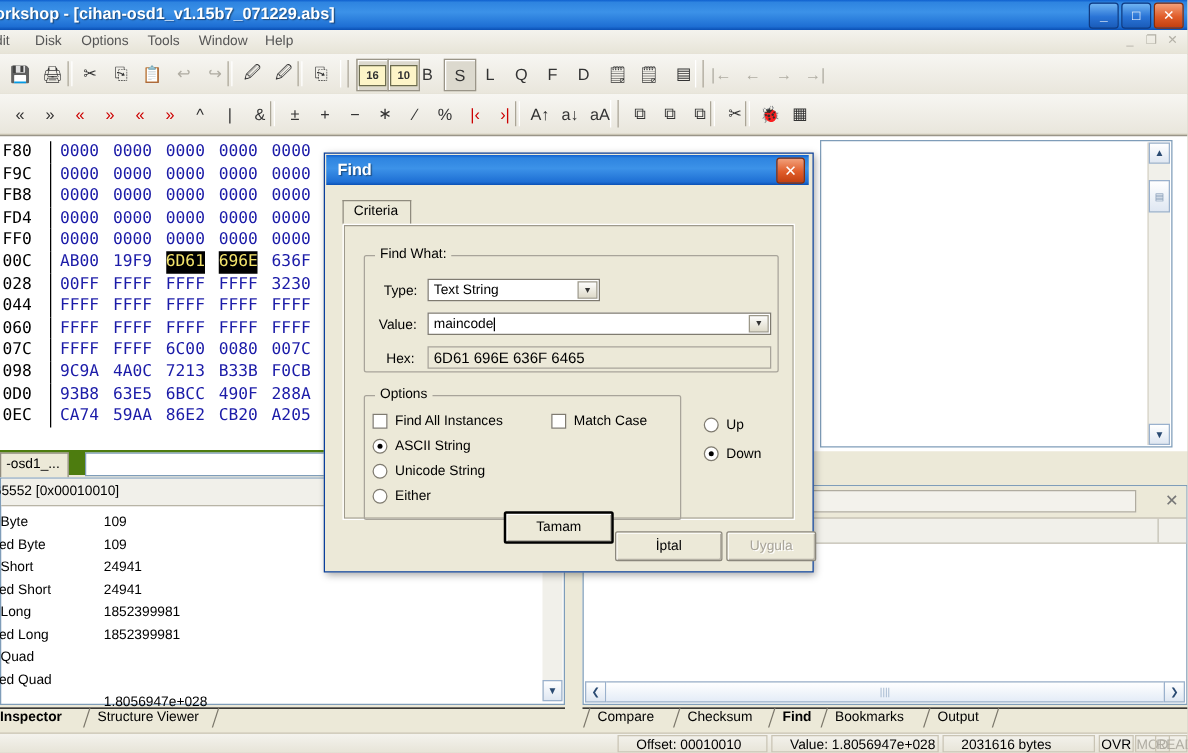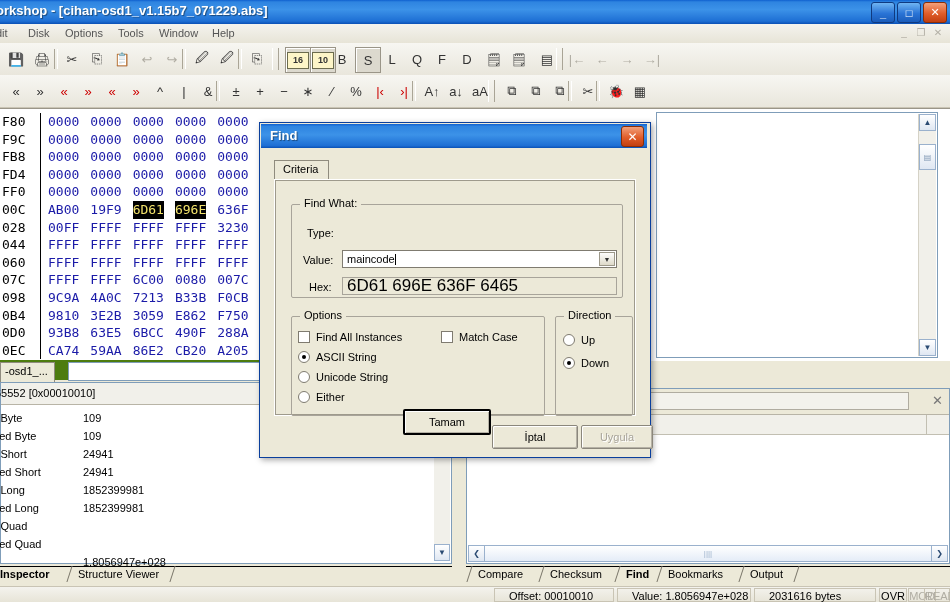--- a/index.html
+++ b/index.html
@@ -133,21 +133,21 @@
   .gbox{position:absolute;border:1px solid #a8a49a;border-radius:2px;}
   .gbox-lbl{position:absolute;top:-8px;left:8px;background:#ece9d8;padding:0 4px;font-size:11px;}
   .lbl{position:absolute;font-size:11px;white-space:nowrap;}
   .combo{position:absolute;background:#fff;border:1px solid #7f7b70;box-sizing:border-box;
     display:flex;align-items:center;}
   .combo .ctext{padding-left:4px;font-size:11px;}
   .combo .carrow{position:absolute;right:1px;top:1px;bottom:1px;width:16px;
     background:linear-gradient(to bottom,#fdfdfc,#dedac9);border:1px solid #9c9889;box-sizing:border-box;
     display:flex;align-items:center;justify-content:center;font-size:7px;color:#333;}
   .ro{position:absolute;background:#ece9d8;border:1px solid #a8a49a;box-sizing:border-box;
-    display:flex;align-items:center;padding-left:4px;font-size:17px;}
+    display:flex;align-items:center;padding-left:4px;font-size:12px;}
   .caret{display:inline-block;width:1px;height:11px;background:#000;vertical-align:-2px;}
   .chk{position:absolute;width:12px;height:12px;background:#fff;border:1px solid #7f7b70;box-sizing:border-box;}
   .rad{position:absolute;width:12px;height:12px;border-radius:50%;background:#fff;
     border:1px solid #7f7b70;box-sizing:border-box;}
   .rad.on::after{content:"";position:absolute;left:3px;top:3px;width:4px;height:4px;border-radius:50%;background:#000;}
   .btn{position:absolute;height:22px;background:#ece9d8;border:1px solid #8b877c;border-radius:2px;
     box-shadow:inset 1px 1px 0 #fff,inset -1px -1px 0 #b5b1a5;font-size:11px;
     display:flex;align-items:center;justify-content:center;}
   .btn.def{border:2px solid #000;}
   .btn.dis{color:#a8a49a;text-shadow:1px 1px 0 #fff;}
@@ -257,21 +257,20 @@
         <div class="hrow"><span class="hoff">F9C</span><span class="hbar"></span><span class="hcell">0000</span><span class="hcell">0000</span><span class="hcell">0000</span><span class="hcell">0000</span><span class="hcell">0000</span></div>
         <div class="hrow"><span class="hoff">FB8</span><span class="hbar"></span><span class="hcell">0000</span><span class="hcell">0000</span><span class="hcell">0000</span><span class="hcell">0000</span><span class="hcell">0000</span></div>
         <div class="hrow"><span class="hoff">FD4</span><span class="hbar"></span><span class="hcell">0000</span><span class="hcell">0000</span><span class="hcell">0000</span><span class="hcell">0000</span><span class="hcell">0000</span></div>
         <div class="hrow"><span class="hoff">FF0</span><span class="hbar"></span><span class="hcell">0000</span><span class="hcell">0000</span><span class="hcell">0000</span><span class="hcell">0000</span><span class="hcell">0000</span></div>
         <div class="hrow"><span class="hoff">00C</span><span class="hbar"></span><span class="hcell">AB00</span><span class="hcell">19F9</span><span class="hcell sel">6D61</span><span class="hcell sel">696E</span><span class="hcell">636F</span></div>
         <div class="hrow"><span class="hoff">028</span><span class="hbar"></span><span class="hcell">00FF</span><span class="hcell">FFFF</span><span class="hcell">FFFF</span><span class="hcell">FFFF</span><span class="hcell">3230</span></div>
         <div class="hrow"><span class="hoff">044</span><span class="hbar"></span><span class="hcell">FFFF</span><span class="hcell">FFFF</span><span class="hcell">FFFF</span><span class="hcell">FFFF</span><span class="hcell">FFFF</span></div>
         <div class="hrow"><span class="hoff">060</span><span class="hbar"></span><span class="hcell">FFFF</span><span class="hcell">FFFF</span><span class="hcell">FFFF</span><span class="hcell">FFFF</span><span class="hcell">FFFF</span></div>
         <div class="hrow"><span class="hoff">07C</span><span class="hbar"></span><span class="hcell">FFFF</span><span class="hcell">FFFF</span><span class="hcell">6C00</span><span class="hcell">0080</span><span class="hcell">007C</span></div>
         <div class="hrow"><span class="hoff">098</span><span class="hbar"></span><span class="hcell">9C9A</span><span class="hcell">4A0C</span><span class="hcell">7213</span><span class="hcell">B33B</span><span class="hcell">F0CB</span></div>
-        <div class="hrow"><span class="hoff">0B4</span><span class="hbar"></span><span class="hcell">9810</span><span class="hcell">3E2B</span><span class="hcell">3059</span><span class="hcell">E862</span><span class="hcell">F750</span></div>
         <div class="hrow"><span class="hoff">0D0</span><span class="hbar"></span><span class="hcell">93B8</span><span class="hcell">63E5</span><span class="hcell">6BCC</span><span class="hcell">490F</span><span class="hcell">288A</span></div>
         <div class="hrow"><span class="hoff">0EC</span><span class="hbar"></span><span class="hcell">CA74</span><span class="hcell">59AA</span><span class="hcell">86E2</span><span class="hcell">CB20</span><span class="hcell">A205</span></div>
       </div>
     <div class="asciicol" id="asciicol"><div style="height: 17.6px;">................................</div><div style="height: 17.6px;">................................</div><div style="height: 17.6px;">................................</div><div style="height: 17.6px;">................................</div><div style="height: 17.6px;">........................'=......</div><div style="height: 17.6px;"><span>....</span><span class="asel">main</span><span>code........V1.15B7*</span></div><div style="height: 17.6px;">.......20071229-155205....</div><div style="height: 17.6px;">................................</div><div style="height: 17.6px;">................................</div><div style="height: 17.6px;">....l....|."........  ...-...</div><div style="height: 17.6px;">..J.r..;...E....3....":.S`.</div><div style="height: 17.6px;">..&gt;+0Y.b.Pm..C0G;'...J..\8m^</div><div style="height: 17.6px;">..c.k.I.(.;........PQ..Kc....</div><div style="height: 17.6px;">.tY.... ..i...n..r$..|..jp.I</div></div>
   </div>
   <div class="hexbdr">
     <div class="vscroll">
       <div class="sbbtn">▲</div>
       <div class="sbthumb">▤</div>
       <div class="sbbtn" style="position:absolute;bottom:0;left:0">▼</div>
@@ -390,20 +389,24 @@
 
       <div class="tabhdr">
         <div class="tabitem">Criteria</div>
       </div>
       <div class="tabpane"></div>
 
       <div class="gbox" style="left:30px;top:56px;width:330px;height:92px">
         <div class="gbox-lbl">Find What:</div>
       </div>
       <div class="lbl" style="left:46px;top:79px">Type:</div>
+      <div class="combo" style="left:81px;top:75px;width:138px;height:18px">
+        <span class="ctext">Text String</span>
+        <span class="carrow">▼</span>
+      </div>
       <div class="lbl" style="left:42px;top:106px">Value:</div>
       <div class="combo" style="left:81px;top:102px;width:275px;height:18px;background:#fff">
         <span class="ctext" placeholder="">maincode</span>
           <span class="caret"></span>
         <span class="carrow">▼</span>
       </div>
       <div class="lbl" style="left:48px;top:133px">Hex:</div>
       <div class="ro" style="left:81px;top:129px;width:275px;height:18px">6D61 696E 636F 6465</div>
 
       <div class="gbox" style="left:30px;top:168px;width:252px;height:98px">
@@ -413,23 +416,20 @@
       <div class="lbl" style="left:55px;top:183px">Find All Instances</div>
       <div class="chk" style="left:180px;top:183px"></div>
       <div class="lbl" style="left:198px;top:183px">Match Case</div>
       <div class="rad on" style="left:37px;top:203px"></div>
       <div class="lbl" style="left:55px;top:203px">ASCII String</div>
       <div class="rad" style="left:37px;top:223px"></div>
       <div class="lbl" style="left:55px;top:223px">Unicode String</div>
       <div class="rad" style="left:37px;top:243px"></div>
       <div class="lbl" style="left:55px;top:243px">Either</div>
 
-      <div class="gbox" style="left:294px;top:168px;width:76px;height:98px">
-        <div class="gbox-lbl">Direction</div>
-      </div>
       <div class="rad" style="left:302px;top:186px"></div>
       <div class="lbl" style="left:320px;top:186px">Up</div>
       <div class="rad on" style="left:302px;top:209px"></div>
       <div class="lbl" style="left:320px;top:209px">Down</div>
 
       <div class="btn def" style="left:142px;top:261px;width:84px">Tamam</div>
       <div class="btn" style="left:231px;top:277px;width:84px">İptal</div>
       <div class="btn dis" style="left:320px;top:277px;width:70px">Uygula</div>
     </div>
   </div>

